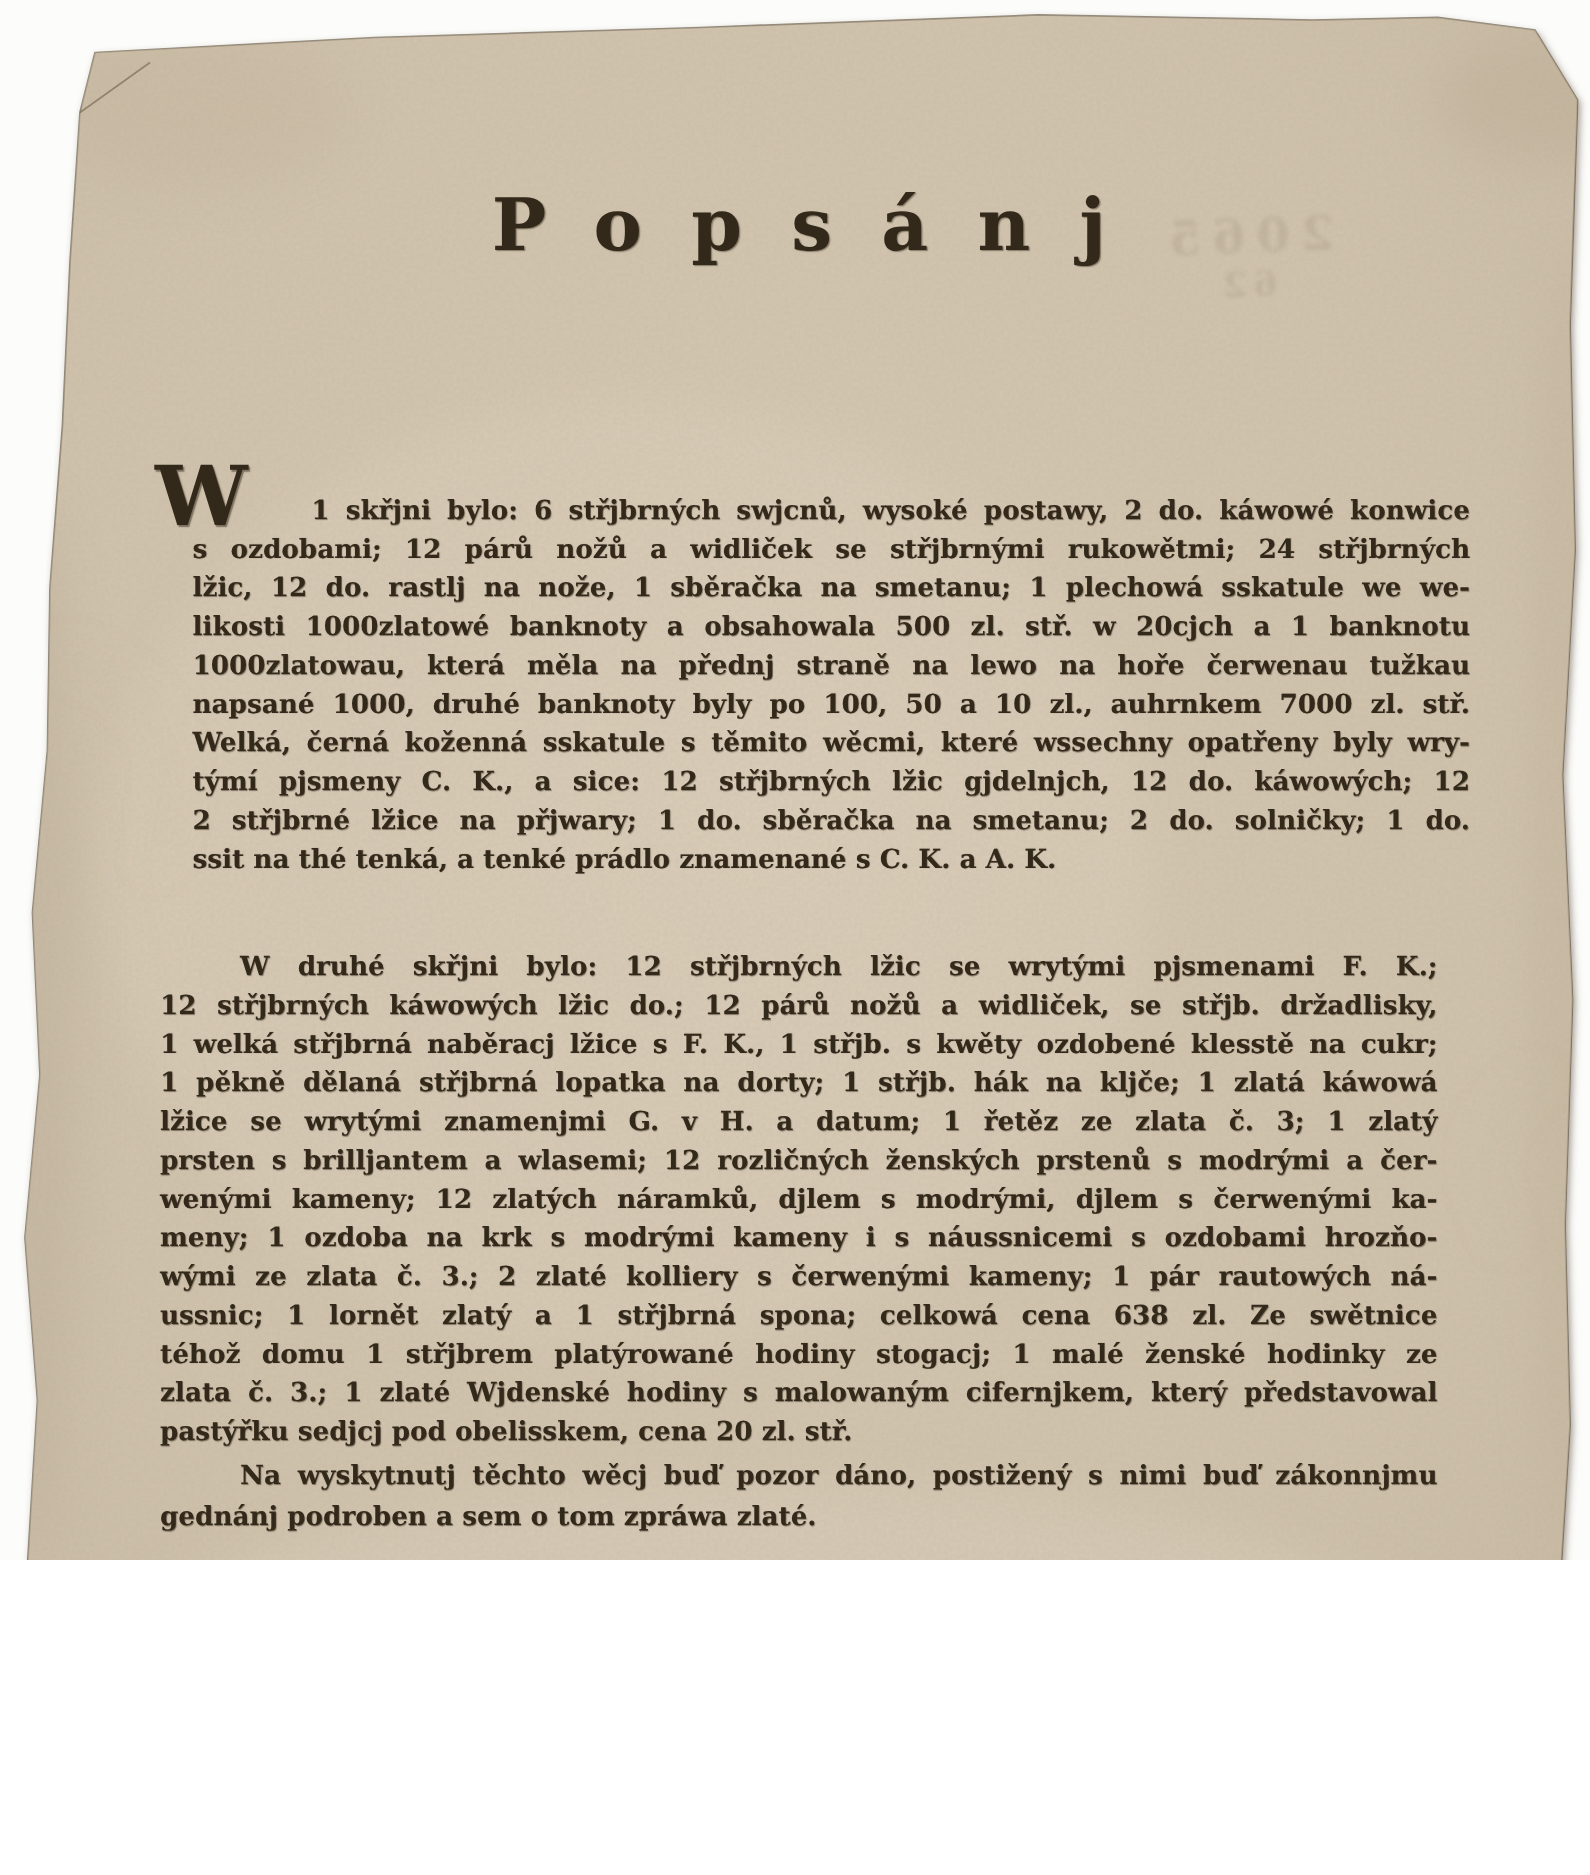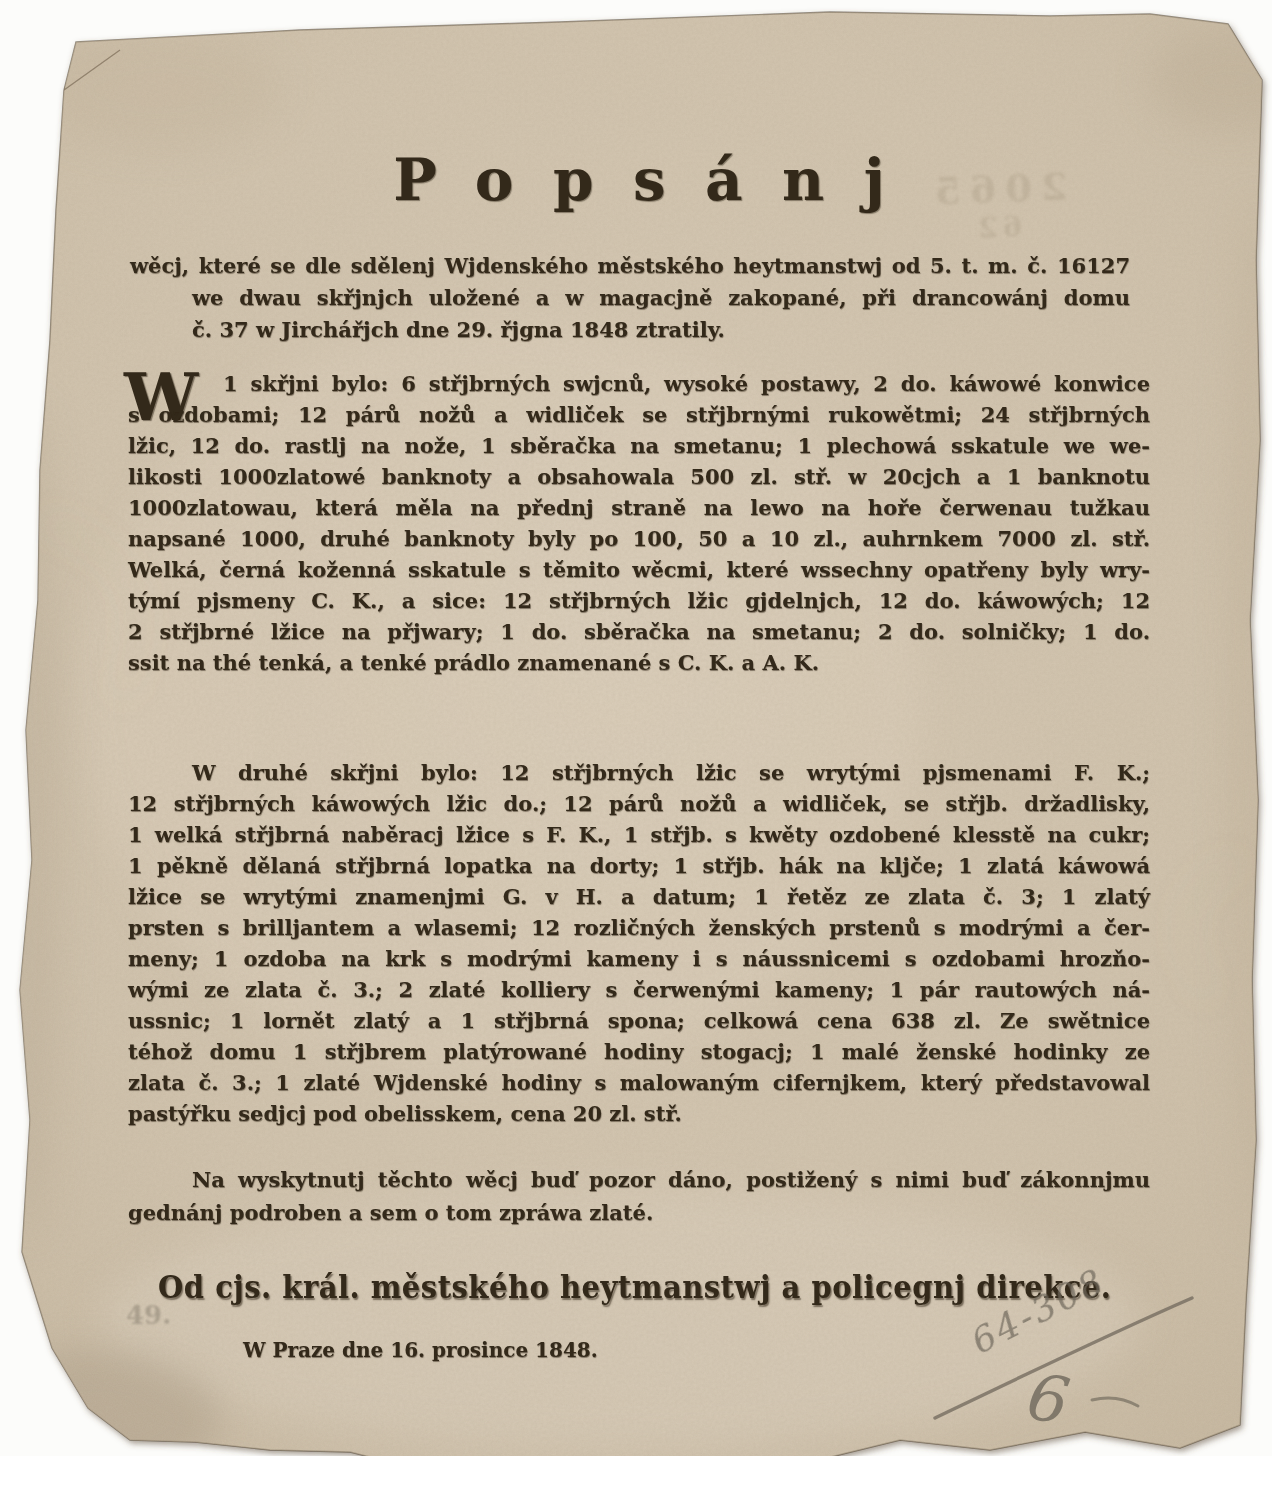--- a/index.html
+++ b/index.html
@@ -1,27 +1,27 @@
 <!DOCTYPE html>
 <html><head>
 <meta charset="utf-8">
 <style>
   html,body{margin:0;padding:0;background:#ffffff;}
-  .stage{position:relative;width:1272px;height:1456px;background:#fcfcfa;overflow:hidden;
+  .stage{position:relative;width:1272px;height:1248px;background:#fcfcfa;overflow:hidden;
          font-family:"DejaVu Serif", serif;}
   .paper-svg{position:absolute;left:0;top:0;}
   
   .textlayer{position:absolute;left:0;top:0;width:1272px;height:1500px;color:#33291a;}
   .title{position:absolute;top:146px;left:128px;width:1022px;text-align:center;
          font-size:58px;font-weight:bold;letter-spacing:0.68em;text-indent:0.68em;
          text-shadow:1px 1px 1px rgba(40,30,15,.45);}
   .subtitle{position:absolute;top:250px;left:130px;width:1000px;
             font-size:21px;font-weight:bold;line-height:32px;}
   .para{position:absolute;left:128px;width:1022px;font-size:21px;font-weight:bold;line-height:31px;}
-  #para1{top:368px;}
+  #para1{top:392px;margin-left:26px;}
   #para2{top:757px;}
   #para3{top:1163px;line-height:33px;}
   .tline{text-align:justify;text-align-last:justify;
          text-shadow:0.5px 0.6px 0.8px rgba(45,34,20,.5);}
   .tline.last{text-align-last:left;}
   #para1 .tline:first-child{padding-left:95px;}
   #para2 .tline:first-child,#para3 .tline:first-child{padding-left:64px;}
   #subtitle .tline:nth-child(2),#subtitle .tline:nth-child(3){padding-left:62px;}
   .dropcap{position:absolute;left:124px;top:358px;font-size:66px;font-weight:bold;
            text-shadow:1.2px 1.2px 1px rgba(40,30,15,.5);}
@@ -114,45 +114,41 @@
     </g>
   </svg>
 
   <div class="bleed">
     <div>2065</div>
     <div class="b2">62</div>
   </div>
 
   <div class="textlayer">
     <div class="title">Popsánj</div>
-    <div class="subtitle" id="subtitle">
-        <div class="tline">wěcj, které se dle sdělenj Wjdenského městského heytmanstwj od 5. t. m. č. 16127</div>
-        <div class="tline">we dwau skřjnjch uložené a w magacjně zakopané, při drancowánj domu</div>
-        <div class="tline last">č. 37 w Jirchářjch dne 29. řjgna 1848 ztratily.</div>
-      </div>
     <div class="dropcap">W</div>
     <div class="para" id="para1">
         <div class="tline">1 skřjni bylo: 6 střjbrných swjcnů, wysoké postawy, 2 do. káwowé konwice</div>
         <div class="tline">s ozdobami; 12 párů nožů a widliček se střjbrnými rukowětmi; 24 střjbrných</div>
         <div class="tline">lžic, 12 do. rastlj na nože, 1 sběračka na smetanu; 1 plechowá sskatule we we-</div>
         <div class="tline">likosti 1000zlatowé banknoty a obsahowala 500 zl. stř. w 20cjch a 1 banknotu</div>
         <div class="tline">1000zlatowau, která měla na přednj straně na lewo na hoře čerwenau tužkau</div>
         <div class="tline">napsané 1000, druhé banknoty byly po 100, 50 a 10 zl., auhrnkem 7000 zl. stř.</div>
         <div class="tline">Welká, černá koženná sskatule s těmito wěcmi, které wssechny opatřeny byly wry-</div>
         <div class="tline">týmí pjsmeny C. K., a sice: 12 střjbrných lžic gjdelnjch, 12 do. káwowých; 12</div>
         <div class="tline">2 střjbrné lžice na přjwary; 1 do. sběračka na smetanu; 2 do. solničky; 1 do.</div>
         <div class="tline last">ssit na thé tenká, a tenké prádlo znamenané s C. K. a A. K.</div>
       </div>
     <div class="para" id="para2">
         <div class="tline">W druhé skřjni bylo: 12 střjbrných lžic se wrytými pjsmenami F. K.;</div>
         <div class="tline">12 střjbrných káwowých lžic do.; 12 párů nožů a widliček, se střjb. držadlisky,</div>
         <div class="tline">1 welká střjbrná naběracj lžice s F. K., 1 střjb. s kwěty ozdobené klesstě na cukr;</div>
         <div class="tline">1 pěkně dělaná střjbrná lopatka na dorty; 1 střjb. hák na kljče; 1 zlatá káwowá</div>
         <div class="tline">lžice se wrytými znamenjmi G. v H. a datum; 1 řetěz ze zlata č. 3; 1 zlatý</div>
         <div class="tline">prsten s brilljantem a wlasemi; 12 rozličných ženských prstenů s modrými a čer-</div>
+        <div class="tline">wenými kameny; 12 zlatých náramků, djlem s modrými, djlem s čerwenými ka-</div>
         <div class="tline">meny; 1 ozdoba na krk s modrými kameny i s náussnicemi s ozdobami hrozňo-</div>
         <div class="tline">wými ze zlata č. 3.; 2 zlaté kolliery s čerwenými kameny; 1 pár rautowých ná-</div>
         <div class="tline">ussnic; 1 lornět zlatý a 1 střjbrná spona; celkowá cena 638 zl. Ze swětnice</div>
         <div class="tline">téhož domu 1 střjbrem platýrowané hodiny stogacj; 1 malé ženské hodinky ze</div>
         <div class="tline">zlata č. 3.; 1 zlaté Wjdenské hodiny s malowaným cifernjkem, který představowal</div>
         <div class="tline last">pastýřku sedjcj pod obelisskem, cena 20 zl. stř.</div>
       </div>
     <div class="para" id="para3">
         <div class="tline">Na wyskytnutj těchto wěcj buď pozor dáno, postižený s nimi buď zákonnjmu</div>
         <div class="tline last">gednánj podroben a sem o tom zpráwa zlaté.</div>

